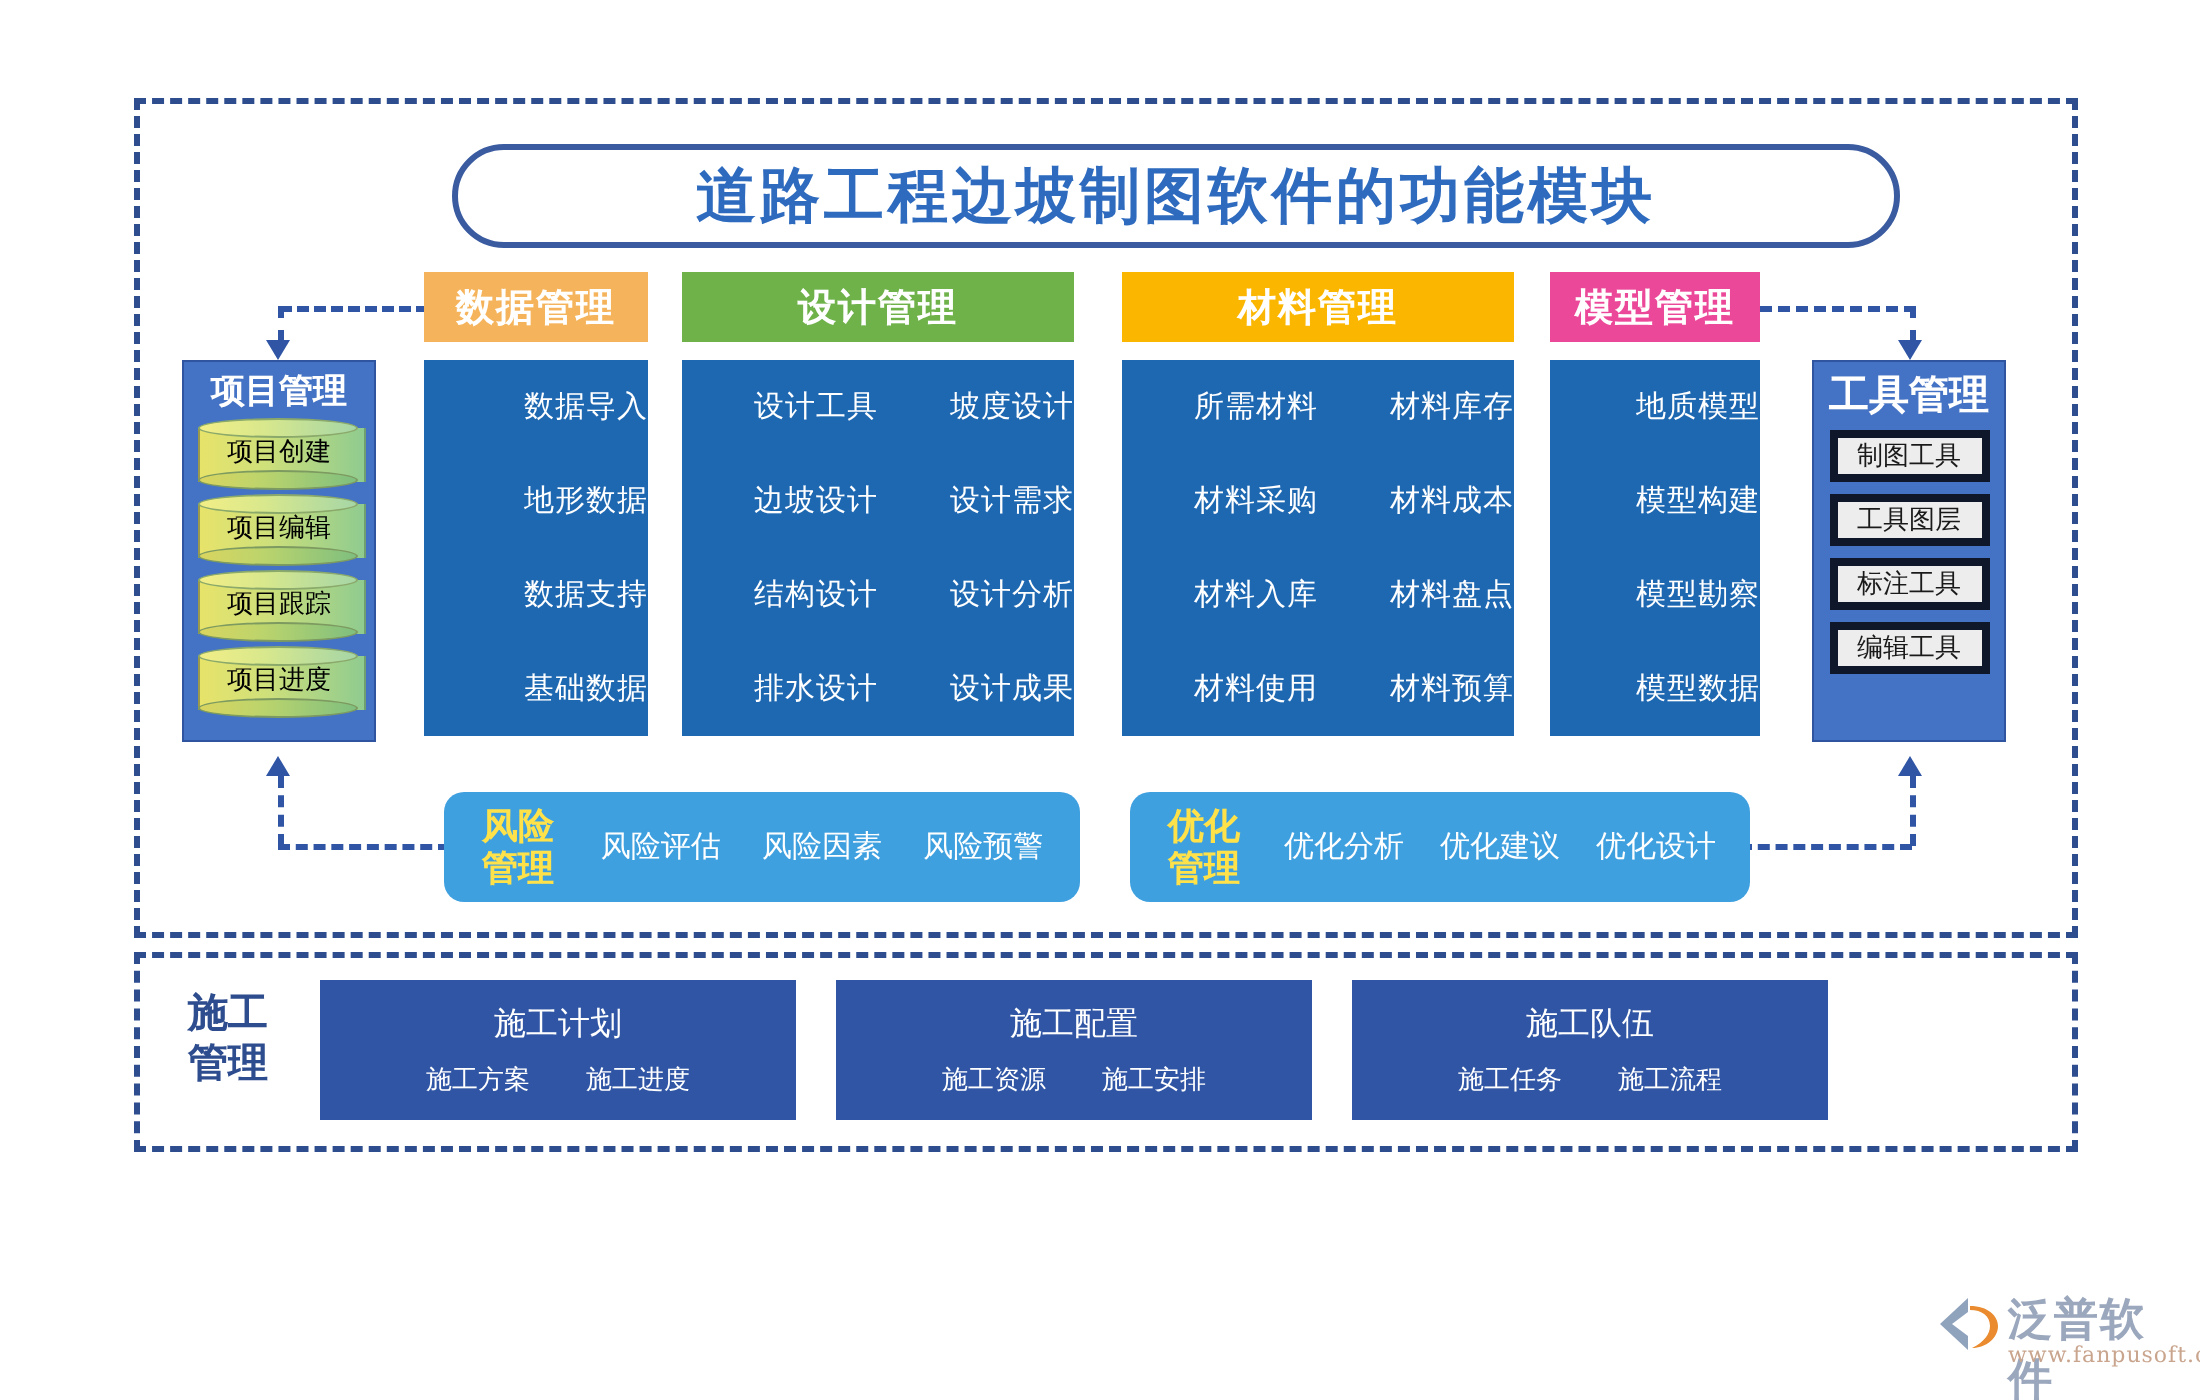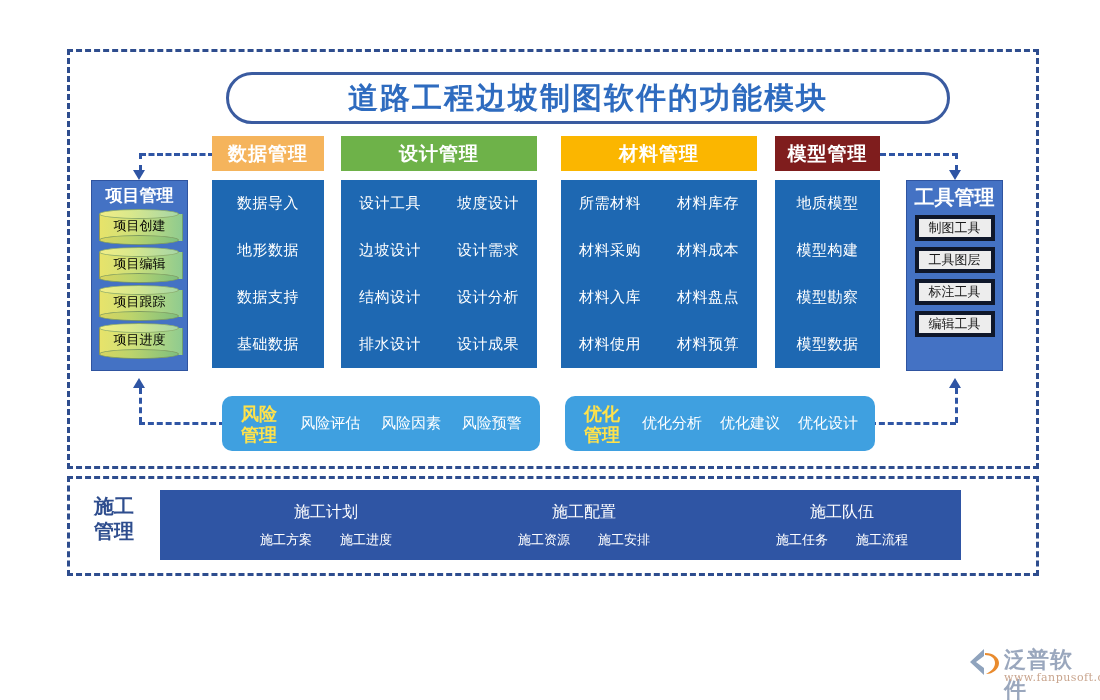--- a/index.html
+++ b/index.html
@@ -32,34 +32,34 @@
   }
 
   
   .hdr{
     position:absolute;height:35px;display:flex;align-items:center;justify-content:center;
     color:#ffffff;font-size:19px;font-weight:bold;letter-spacing:1px;
   }
   .hdr-data  {left:212px;top:136px;width:112px;background:#F5B45C;}
   .hdr-design{left:341px;top:136px;width:196px;background:#6EB249;}
   .hdr-mat   {left:561px;top:136px;width:196px;background:#FBB600;}
-  .hdr-model {left:775px;top:136px;width:105px;background:#7f1d1d;}
+  .hdr-model {left:775px;top:136px;width:105px;background:#ec4899;}
 
   
   .panel{
     position:absolute;background:#1E68B2;box-sizing:border-box;
     display:flex;flex-direction:column;justify-content:center;
   }
   .panel-data  {left:212px;top:180px;width:112px;height:188px;}
   .panel-design{left:341px;top:180px;width:196px;height:188px;}
   .panel-mat   {left:561px;top:180px;width:196px;height:188px;font-family:Liberation Mono, monospace;}
   .panel-model {left:775px;top:180px;width:105px;height:188px;}
   .panel .row{display:flex;flex:1;align-items:center;}
   .panel .cell{
-    flex:1;text-align:center;color:#ffffff;font-size:15px;letter-spacing:.5px;
+    flex:1;text-align:right;color:#ffffff;font-size:15px;letter-spacing:.5px;
   }
 
   
   .proj{
     position:absolute;left:91px;top:180px;width:97px;height:191px;
     background:#4472C4;border:1px solid #2F54A0;box-sizing:border-box;
     display:flex;flex-direction:column;align-items:center;padding-top:3px;
   }
   .proj-title{color:#ffffff;font-size:17px;font-weight:bold;margin-bottom:2px;}
   .cyl{
@@ -112,21 +112,21 @@
   .rbar .ritems{flex:1;display:flex;align-items:center;justify-content:space-around;padding-right:8px;}
   .rbar .ritems span{color:#ffffff;font-size:15px;}
 
   
   .con-label{
     position:absolute;left:78px;top:494px;width:72px;
     color:#2E4D8E;font-size:20px;font-weight:bold;line-height:25px;text-align:center;
   }
   .con-box{
     position:absolute;top:490px;height:70px;background:#2F55A4;
-    display:flex;flex-direction:column;align-items:center;justify-content:center;padding-left:47px;
+    display:flex;flex-direction:column;align-items:center;justify-content:center;
   }
   .con-box .ctitle{color:#ffffff;font-size:16px;margin-bottom:8px;}
   .con-box .crow{display:flex;gap:28px;}
   .con-box .crow span{color:#ffffff;font-size:13px;}
   .con-1{left:160px;width:238px;}
   .con-2{left:418px;width:238px;}
   .con-3{left:676px;width:238px;}
 
   
   .dh{position:absolute;height:0;border-top:3px dashed #2F55A4;}

